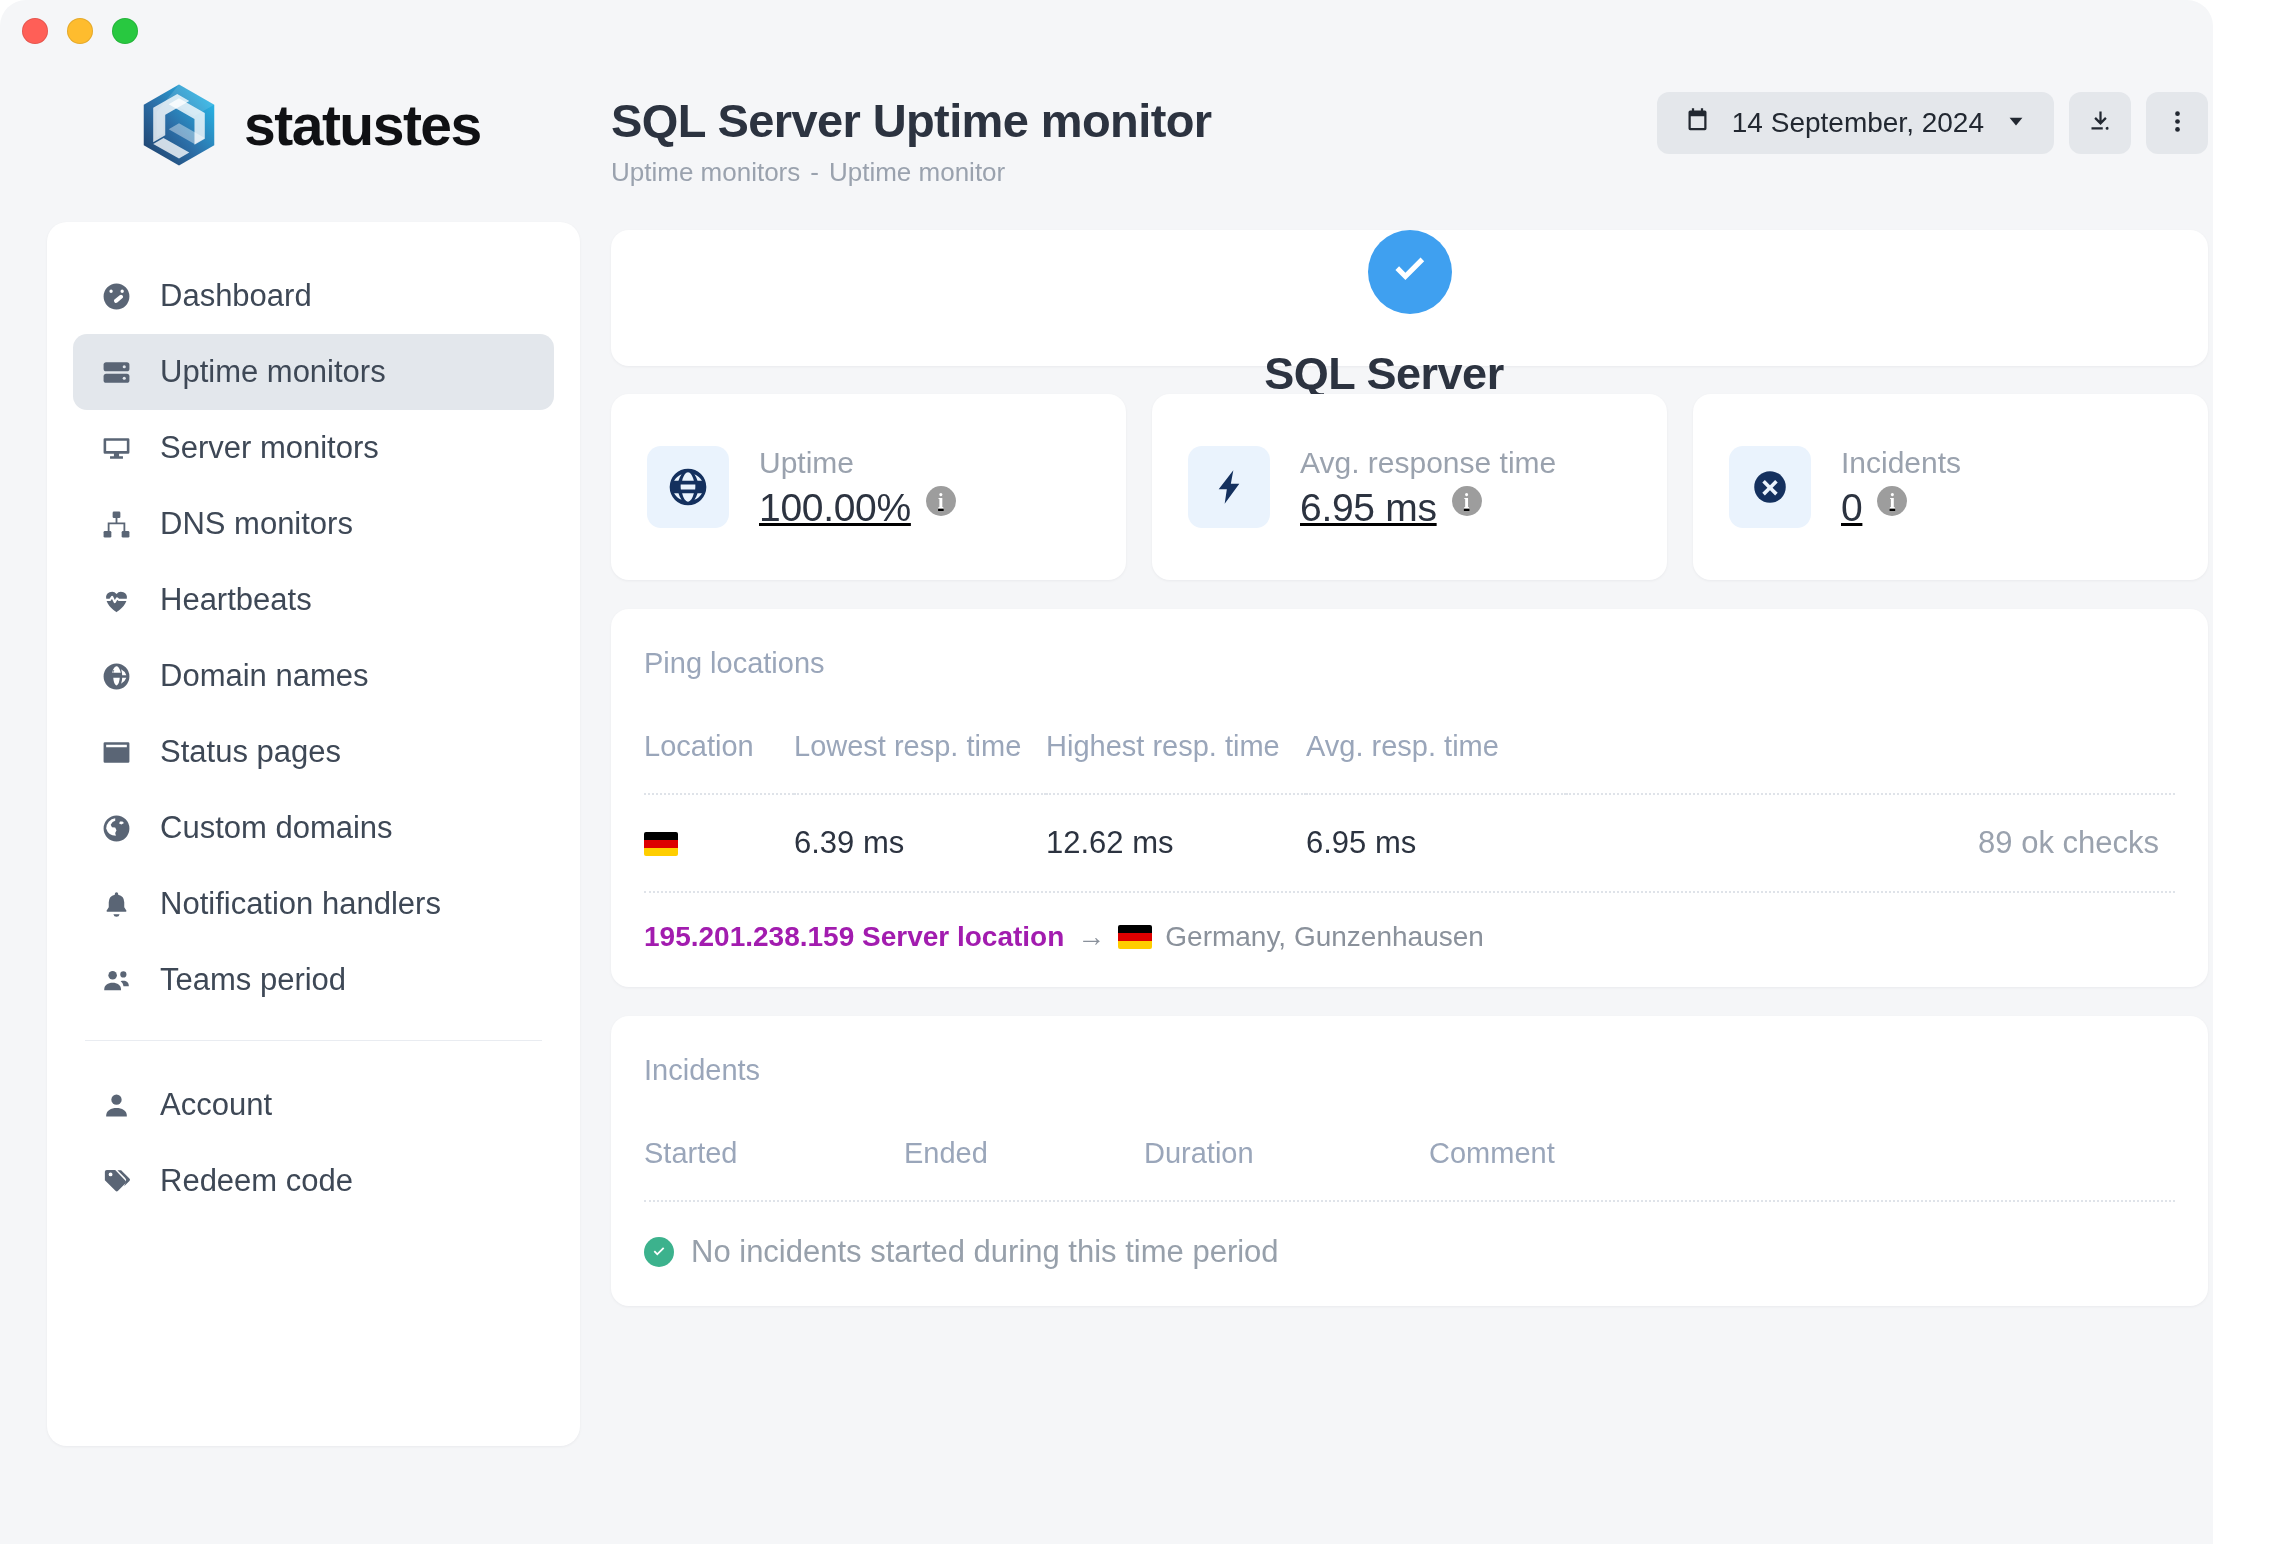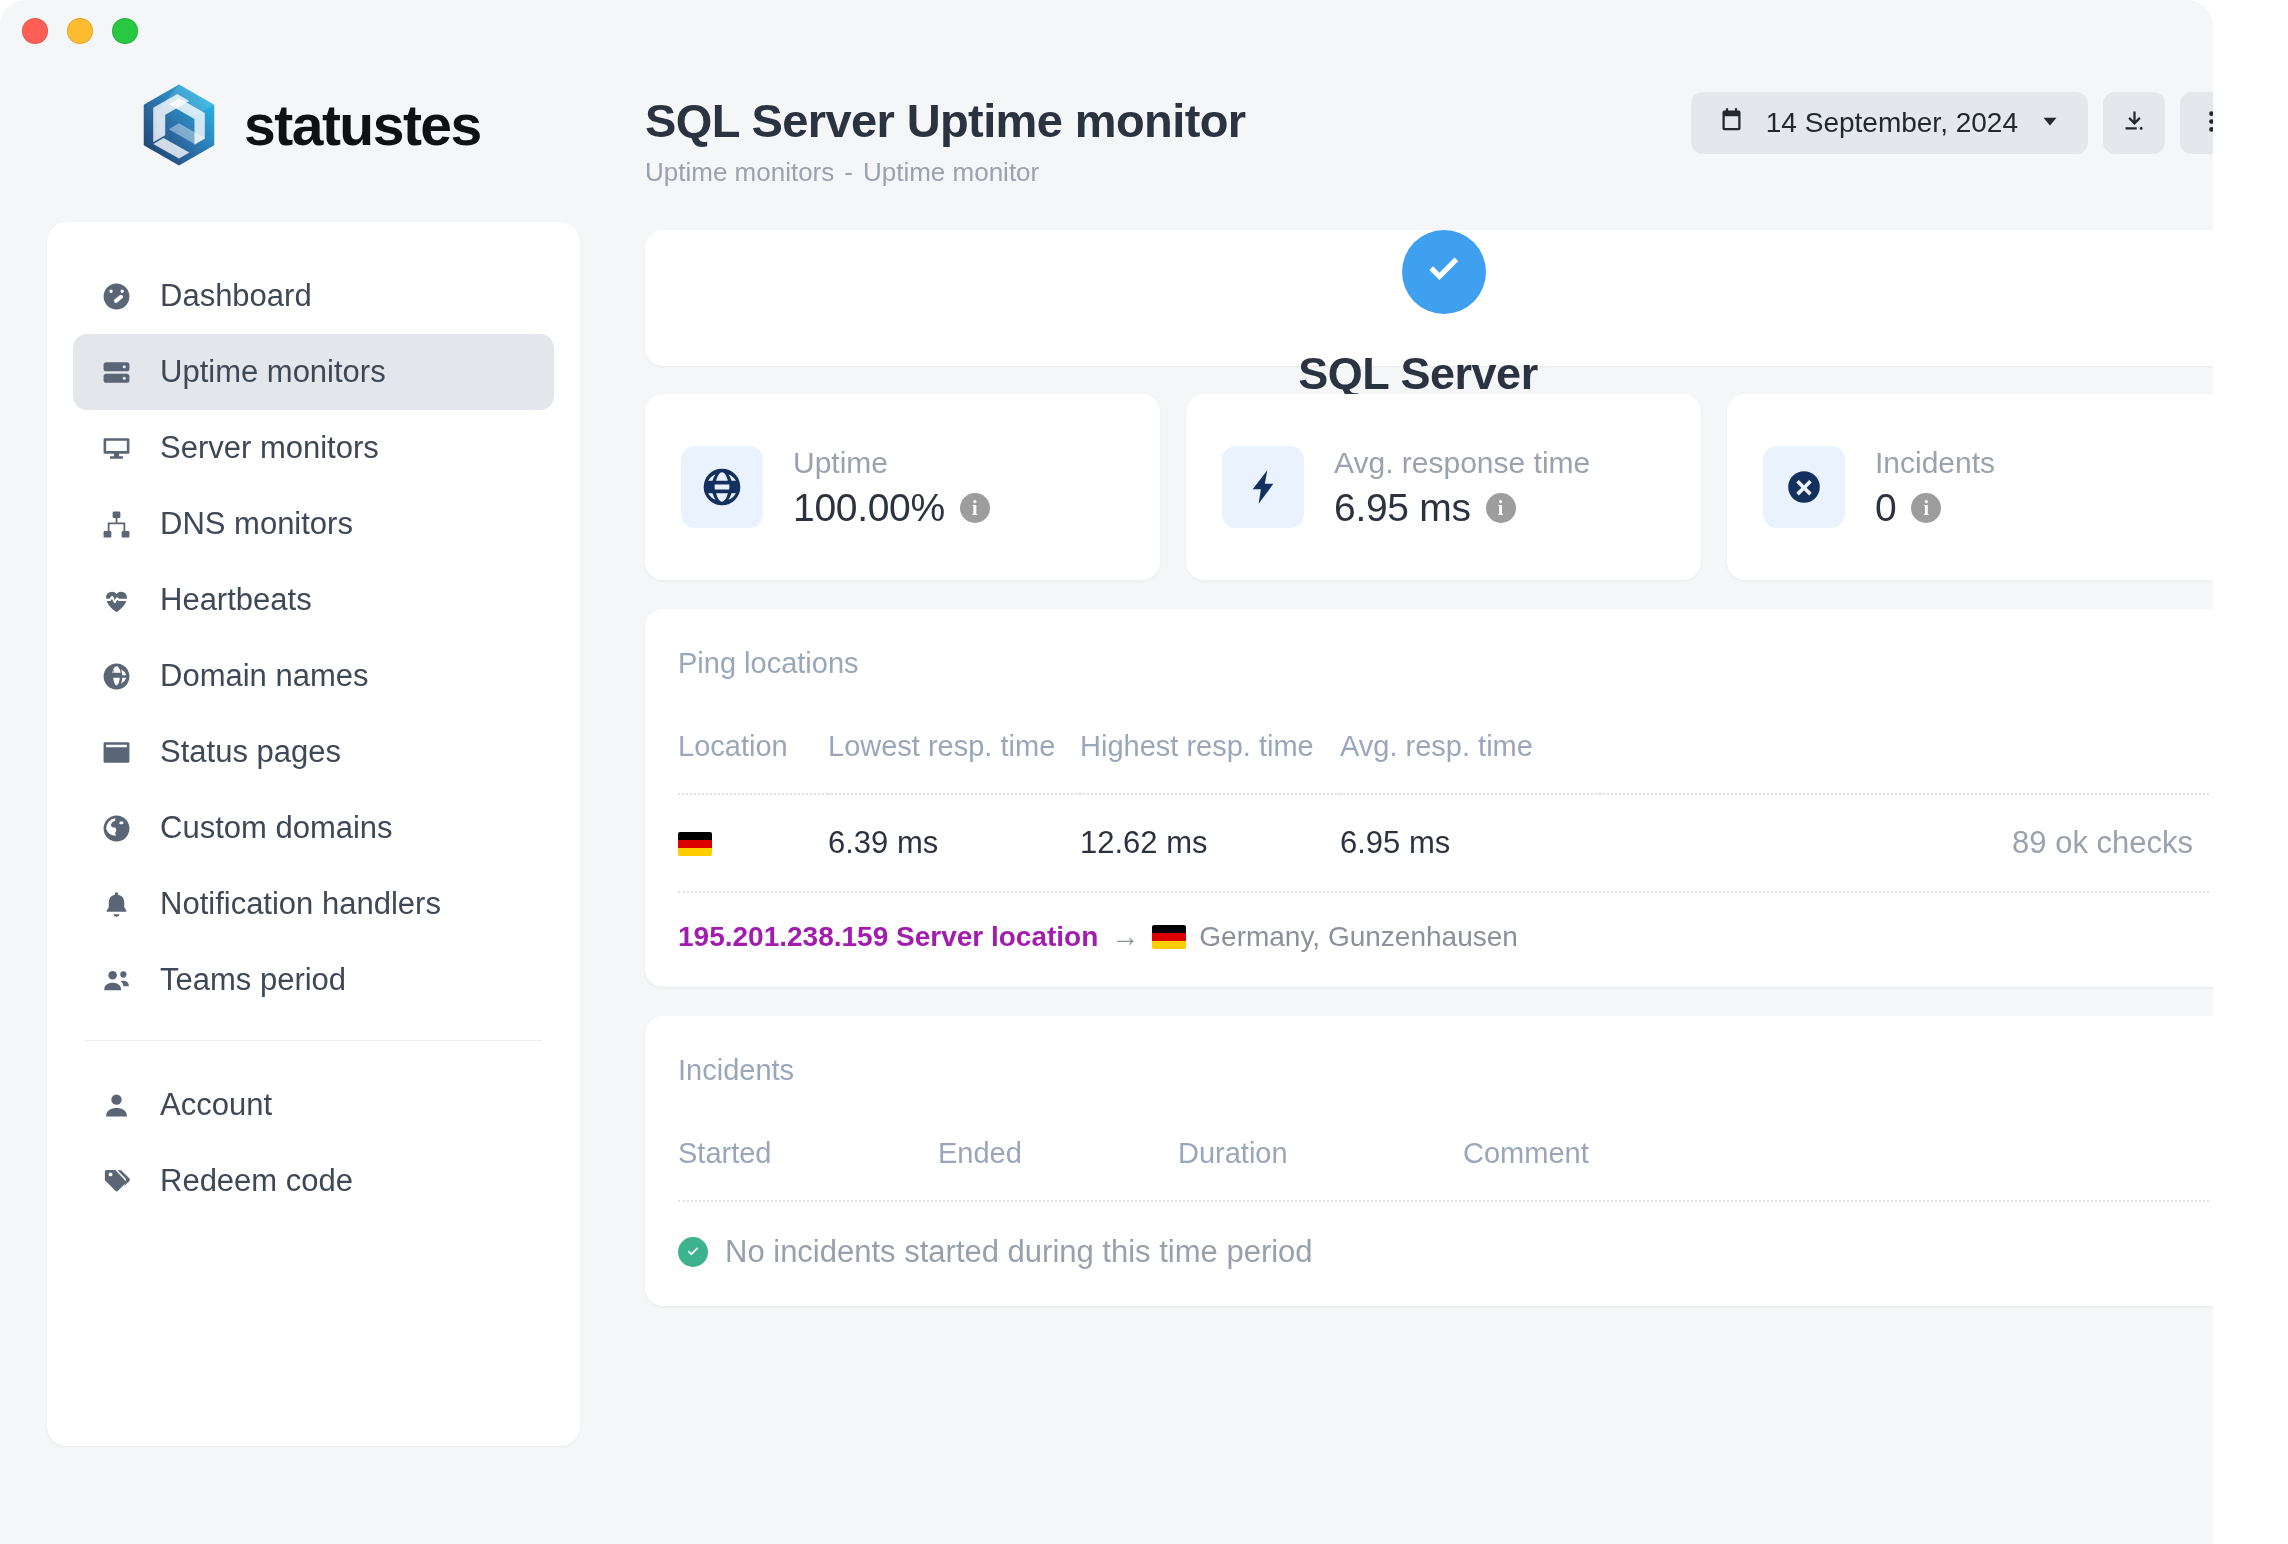--- a/index.html
+++ b/index.html
@@ -80,21 +80,21 @@
   .nav-icon svg { width: 31px; height: 31px; fill: #5a6575; }
   #nav-divider {
     height: 1px;
     background: #e9ecf1;
     margin: 22px 12px 26px 12px;
   }
 
   
   #main {
     position: absolute;
-    left: 645px; top: 96px;
+    left: 611px; top: 96px;
     width: 1597px;
   }
 
   #page-head {
     position: relative;
     height: 108px;
   }
   #page-title {
     font-size: 47px;
     font-weight: bold;
@@ -201,23 +201,24 @@
     flex: 0 0 82px;
   }
   .stat-icon svg { fill: #14305e; }
   .stat-label {
     font-size: 30px;
     color: #9aa2ae;
     line-height: 1.25;
   }
   .stat-value-row {
     display: flex;
-    align-items: center;
+    align-items: flex-start;
     gap: 15px;
     margin-top: 4px;
+    text-decoration: underline;
   }
   .stat-value {
     font-size: 39px;
     color: #2c3340;
     letter-spacing: -0.3px;
   }
   .info-badge {
     width: 30px; height: 30px;
     border-radius: 50%;
     background: #9d9d9d;

